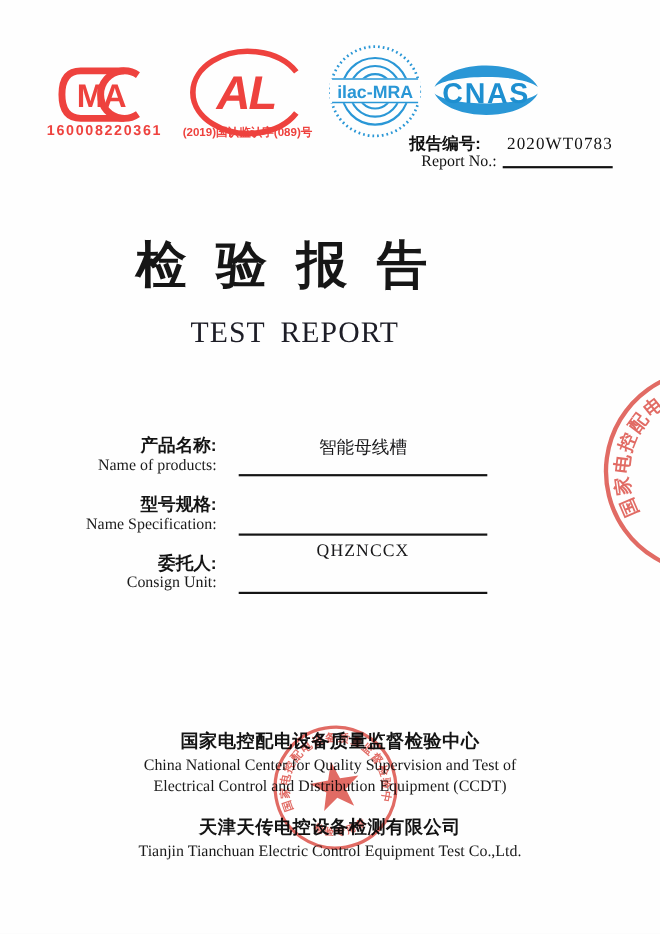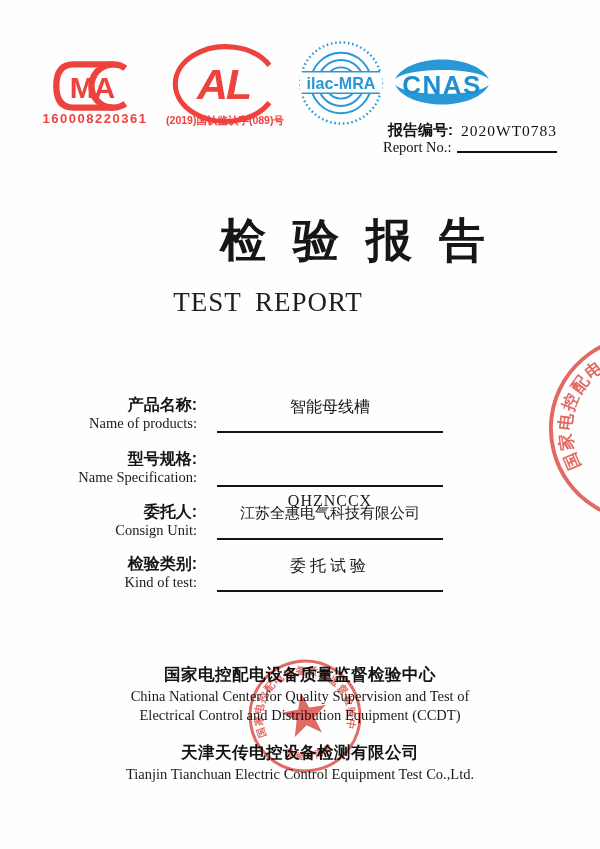--- a/index.html
+++ b/index.html
@@ -23,28 +23,28 @@
               font-family:"Liberation Sans",sans-serif; font-weight:bold;
               font-size:10.5px; color:#ee423e; }
   .ilac-svg { left:297px; top:39px;  width:88px;  height:88px; }
   .cnas-svg { left:392px; top:50px;  width:100px; height:64px; }
   .accred   { left:497px; top:32px; color:#2196d6;
               font-family:"Liberation Sans",sans-serif; font-weight:bold; }
   .accred .zh { font-size:14px; letter-spacing:2px; line-height:19.5px; }
   .accred .en { font-size:13px; letter-spacing:1px; line-height:16px; margin-top:1px; }
 
   
-  .repno-zh  { left:388px; top:121px; font-family:"Liberation Sans",sans-serif;
+  .repno-zh  { left:372px; top:121px; font-family:"Liberation Sans",sans-serif;
                font-weight:bold; font-size:15px; color:#111; }
   .repno-val { left:461px; top:122px; font-size:15.5px; letter-spacing:1px; color:#111; }
   .repno-en  { left:383px; top:139px; font-size:14.5px; color:#111; }
   .repno-line{ left:457px; top:151px; width:100px; border-bottom:2px solid #111; }
 
   
-  .title-zh { left:0; top:210px; width:512px; text-align:right;
+  .title-zh { left:0; top:210px; width:512px; text-align:center;
               font-family:"Liberation Sans",sans-serif; font-weight:700;
               font-size:46px; letter-spacing:27px; text-indent:27px; color:#161616; }
   .title-en { left:0; top:287px; width:536px; text-align:center;
               font-size:27px; letter-spacing:1px; word-spacing:6px; color:#1d1d26; }
 
   
   .field-row { position:absolute; left:0; width:600px; height:46px; }
   .f-zh  { position:absolute; right:403px; top:0; white-space:nowrap;
            font-family:"Liberation Sans",sans-serif; font-weight:bold;
            font-size:16px; color:#141414;margin-left:32px; }
@@ -131,27 +131,20 @@
   </div>
   <div class="field-row" id="row-2">
     <span class="f-zh">型号规格:</span>
     <span class="f-en">Name Specification:</span>
     <span class="f-val">QHZNCCX</span>
     <span class="f-line"></span>
   </div>
   <div class="field-row" id="row-3">
     <span class="f-zh">委托人:</span>
     <span class="f-en">Consign Unit:</span>
-    <span class="f-val">江苏全惠电气科技有限公司</span>
-    <span class="f-line"></span>
-  </div>
-  <div class="field-row" id="row-4">
-    <span class="f-zh">检验类别:</span>
-    <span class="f-en">Kind of test:</span>
-    <span class="f-val">委托试验</span>
     <span class="f-line"></span>
   </div>
 
   <div class="abs footer">
     <div class="org-zh">国家电控配电设备质量监督检验中心</div>
     <div class="org-en">China National Center for Quality Supervision and Test of</div>
     <div class="org-en">Electrical Control and Distribution Equipment (CCDT)</div>
     <div class="org-zh">天津天传电控设备检测有限公司</div>
     <div class="org-en">Tianjin Tianchuan Electric Control Equipment Test Co.,Ltd.</div>
   </div>

